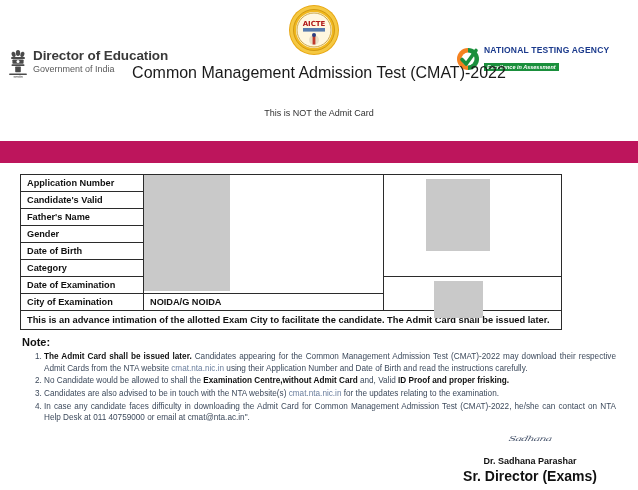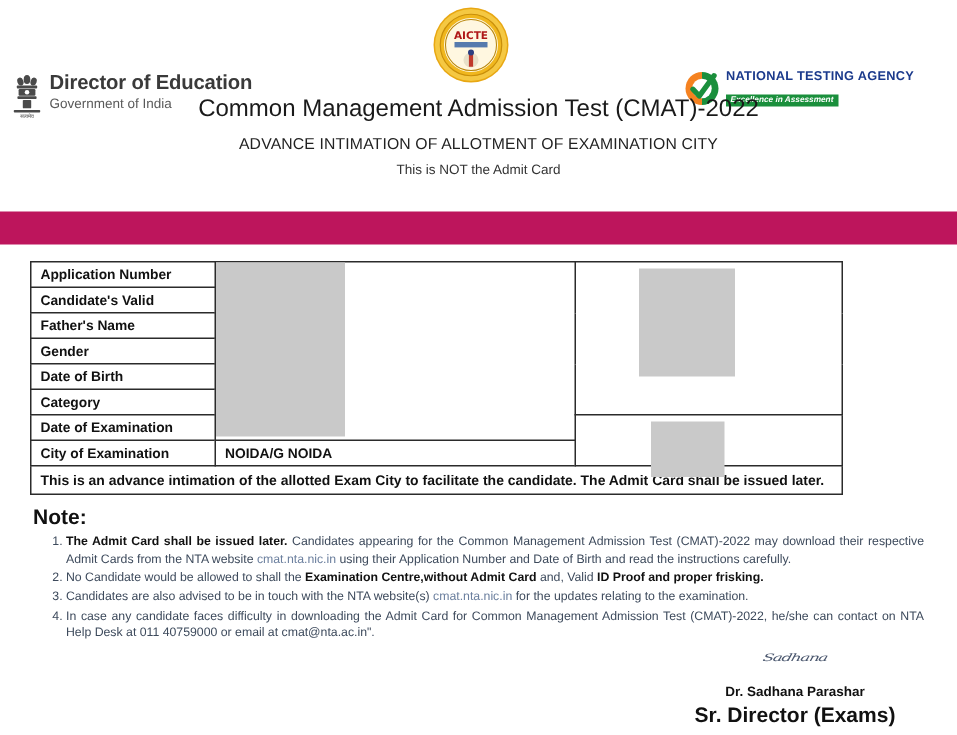--- a/index.html
+++ b/index.html
@@ -183,21 +183,21 @@
   }
 
   
   .notes {
     position: absolute;
     left: 22px;
     top: 336px;
     width: 594px;
   }
   .notes-head {
-    font-size: 14px;
+    font-size: 11px;
     font-weight: bold;
     color: #111;
     margin-bottom: 3px;
   }
   .notes-list {
     margin: 0;
     padding-left: 22px;
     font-size: 8.2px;
     line-height: 1.42;
     color: #3d4a5c;
@@ -300,21 +300,20 @@
         <path d="M6 12.5 L10.2 17 L20 3.5" stroke="#1a8f3c" stroke-width="3.6" fill="none" stroke-linecap="round" stroke-linejoin="round"></path>
       </svg>
     </span>
     <span class="nta-text">
       <div class="nta-name">NATIONAL TESTING AGENCY</div>
       <span class="nta-tag">Excellence in Assessment</span>
     </span>
   </div>
 
   <div class="title-main">Common Management Admission Test (CMAT)-2022</div>
-  <div class="title-sub">ADVANCE INTIMATION OF ALLOTMENT OF EXAMINATION CITY</div>
   <div class="title-note">This is NOT the Admit Card</div>
 </div>
 
 <div class="banner"></div>
 
 <table class="main-table">
   <colgroup>
     <col class="col-label">
       <col class="col-value">
       <col class="col-photo">

